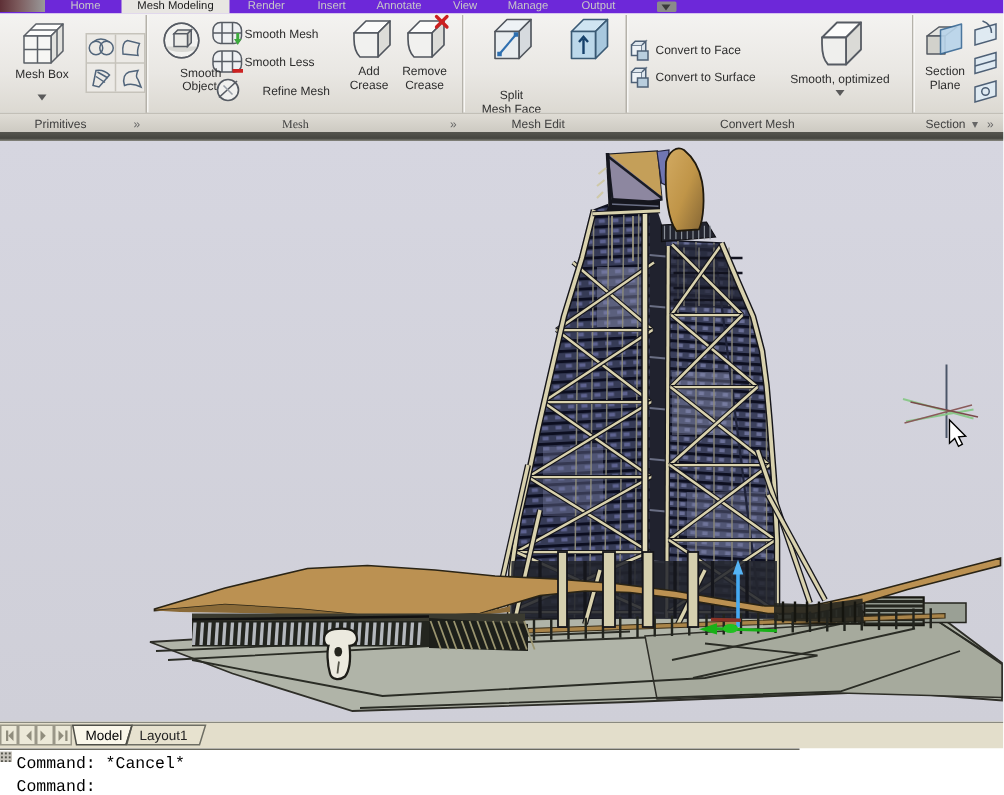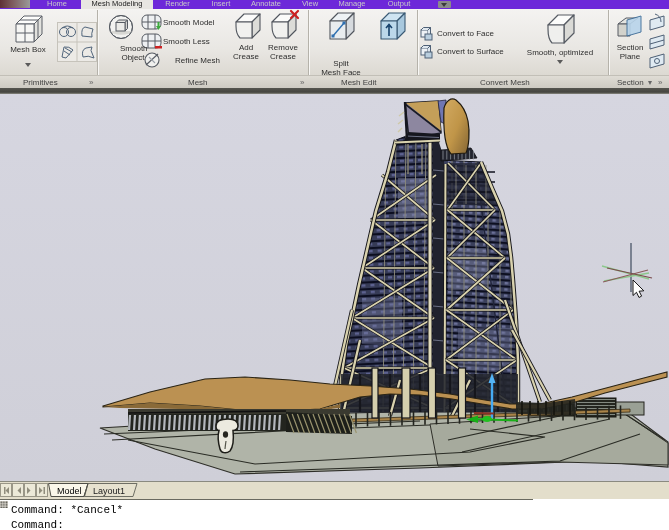--- a/index.html
+++ b/index.html
@@ -164,36 +164,36 @@
       <path d="M650,20 L664,16 L664,26 L650,30 Z"></path>
       <path d="M655,14 q6,2 6,8" fill="none"></path>
       <path d="M650,39 L664,35 L664,45 L650,49 Z"></path>
       <path d="M650,44 l14,-4" fill="none"></path>
       <path d="M650,58 L664,54 L664,64 L650,68 Z"></path>
       <circle cx="657" cy="61" r="2.5" fill="none"></circle>
     </g>
   </svg>
   <div class="btxt" style="left:4px;top:36px;width:48px;">Mesh Box</div>
   <div class="btxt" style="left:98px;top:35px;width:48px;padding-left:22px;">Smooth<br>Object</div>
-  <div class="btxt" style="left:163px;top:9px;width:70px;text-align:left;">Smooth Model</div>
+  <div class="btxt" style="left:163px;top:9px;width:70px;text-align:left;">Smooth Mesh</div>
   <div class="btxt" style="left:163px;top:28px;width:70px;text-align:left;">Smooth Less</div>
   <div class="btxt" style="left:163px;top:47px;width:70px;text-align:left;padding-left:12px;">Refine Mesh</div>
   <div class="btxt" style="left:226px;top:34px;width:40px;">Add<br>Crease</div>
   <div class="btxt" style="left:261px;top:34px;width:44px;">Remove<br>Crease</div>
   <div class="btxt" style="left:315px;top:50px;width:52px;">Split<br>Mesh Face</div>
   <div class="btxt" style="left:370px;top:34px;width:44px;margin-top:38px;">Extrude<br>Face</div>
   <div class="btxt" style="left:437px;top:20px;width:80px;text-align:left;">Convert to Face</div>
   <div class="btxt" style="left:437px;top:38px;width:90px;text-align:left;">Convert to Surface</div>
   <div class="btxt" style="left:516px;top:39px;width:88px;">Smooth, optimized</div>
   <div class="btxt" style="left:608px;top:34px;width:44px;">Section<br>Plane</div>
   </div>
   <div id="plabels">
     <div class="plab" style="left:23px;">Primitives</div>
       <div class="chev" style="left:89px;">»</div>
-    <div class="plab" style="left:188px;">Mesh</div>
+    <div class="plab" style="left:188px;font-family:Liberation Serif, serif;">Mesh</div>
       <div class="chev" style="left:300px;">»</div>
     <div class="plab" style="left:341px;">Mesh Edit</div>
     <div class="plab" style="left:480px;">Convert Mesh</div>
     <div class="plab" style="left:617px;">Section</div>
       <div class="chev" style="left:648px;">▾</div>
       <div class="chev" style="left:658px;">»</div>
   </div>
   <div id="darkstrip"></div>
   <div id="viewport">
   <svg width="669" height="387" viewBox="0 94 669 387">

